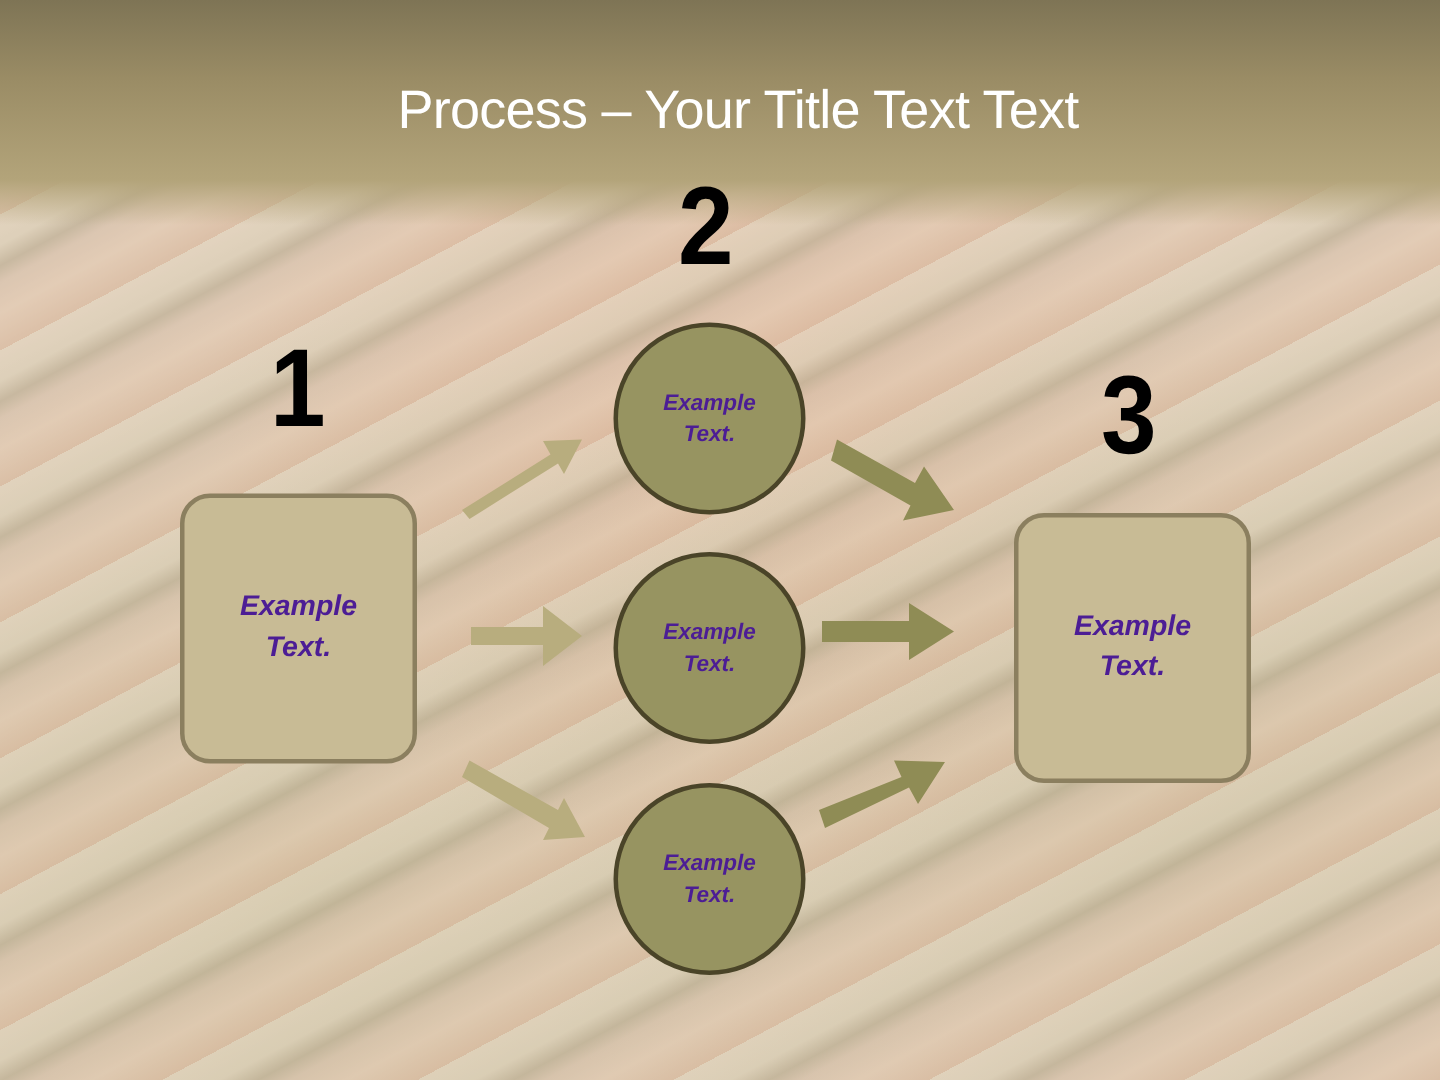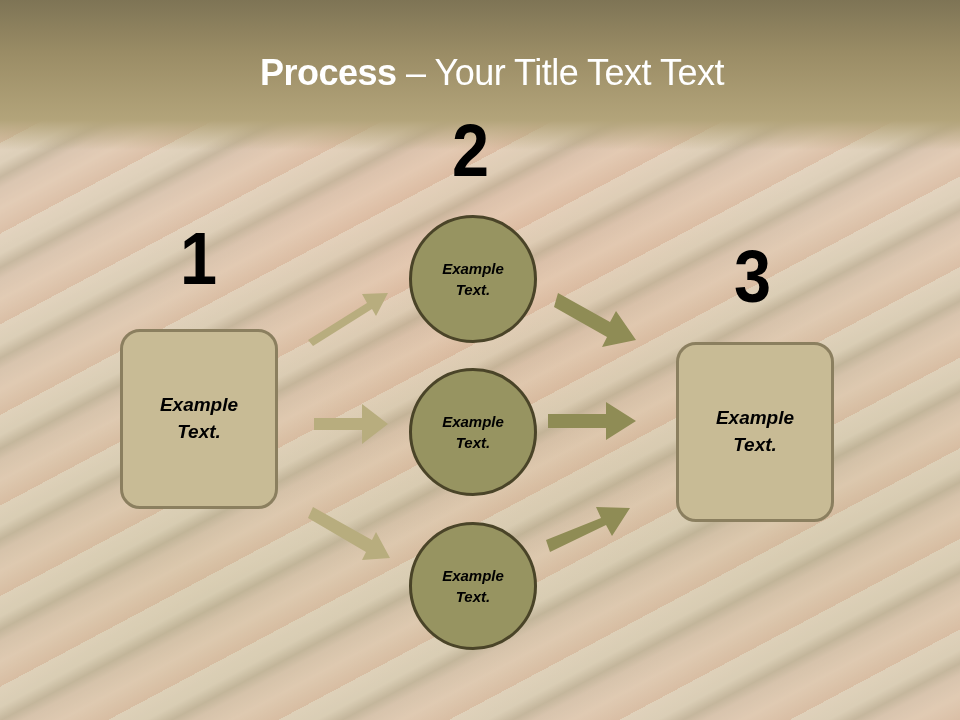--- a/index.html
+++ b/index.html
@@ -18,37 +18,37 @@
     }
     .bg-wash { position: absolute; inset: 0; background: rgba(235,225,205,0.35); }
     .header-band {
       position: absolute; left: 0; top: 0; width: 960px; height: 150px;
       background: linear-gradient(to bottom, #7e7455 0%, #9a8c65 35%, #b3a47a 80%, rgba(180,165,125,0) 100%);
     }
     .title {
       position: absolute; left: 0; top: 52px; width: 984px; text-align: center;
       color: #ffffff; font-size: 36px; letter-spacing: -0.5px; white-space: nowrap;
     }
-    .title .bold { font-weight: bold; }
+    .title .bold { font-weight: normal; }
     .step-num {
       position: absolute; color: #000; font-weight: bold; font-size: 74px; line-height: 1;
       font-family: "Liberation Sans", sans-serif; transform: scaleX(0.9);
     }
     .box {
       position: absolute; background: #c8bb95; border: 3px solid #8b7f5f; border-radius: 20px;
       box-sizing: border-box; display: flex; align-items: center; justify-content: center;
       text-align: center;
     }
     .circle {
       position: absolute; width: 128px; height: 128px; border-radius: 50%;
       background: #979461; border: 3px solid #4a4428; box-sizing: border-box;
       display: flex; align-items: center; justify-content: center; text-align: center;
     }
     .label {
-      color: #000000; font-weight: bold; font-style: italic; line-height: 1.4;
+      color: #4c1d95; font-weight: bold; font-style: italic; line-height: 1.4;
       white-space: pre-line;
     }
     .box .label { font-size: 19px; }
     .circle .label { font-size: 15px; }
     svg.arrows { position: absolute; left: 0; top: 0; width: 960px; height: 720px; }
   </style>
 </head>
 <body>
 
 <div class="slide">

